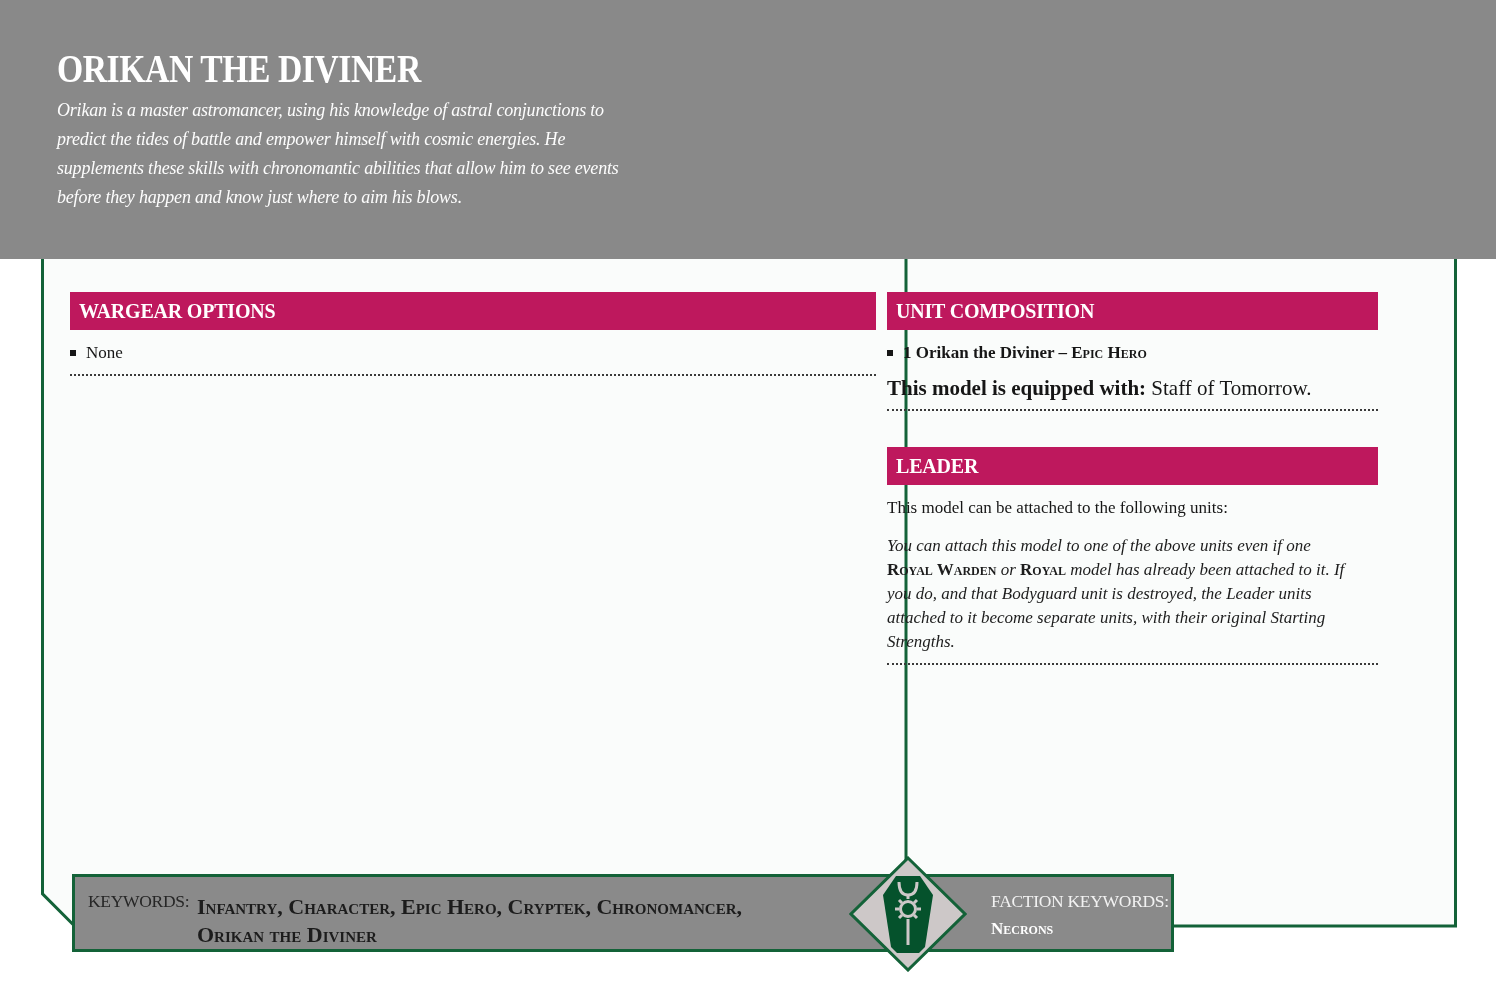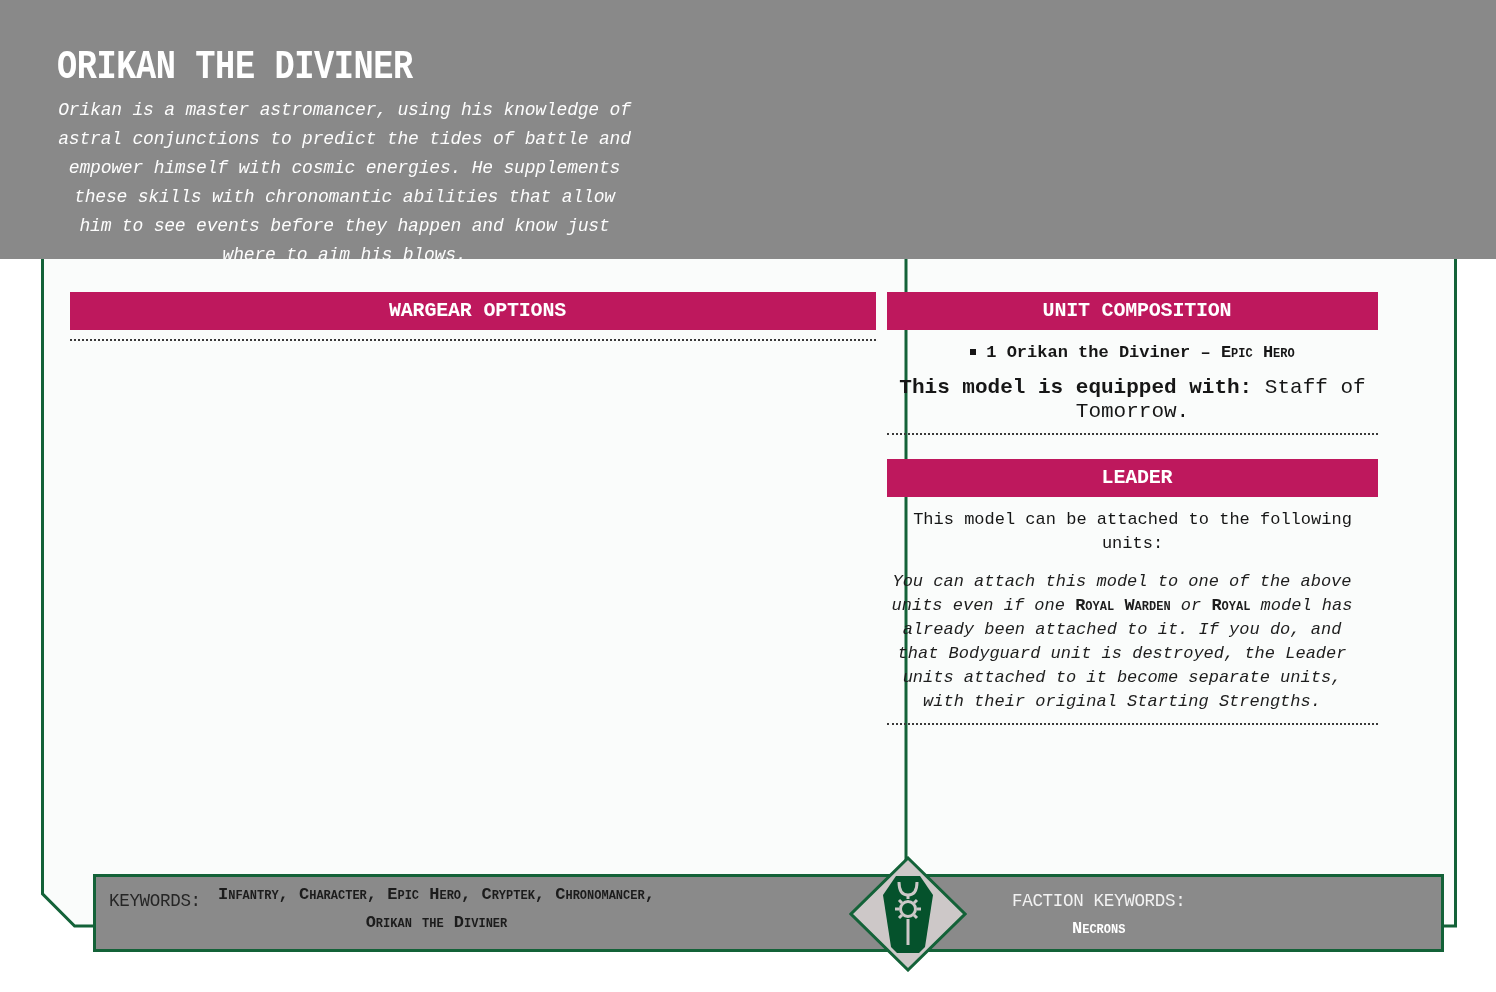--- a/index.html
+++ b/index.html
@@ -1,18 +1,18 @@
 <!DOCTYPE html>
 <html><head>
 <meta charset="utf-8">
 <style>
   html,body{margin:0;padding:0;background:#ffffff;}
   .stage{
     position:relative;width:1496px;height:992px;overflow:hidden;
-    font-family:Liberation Mono, monospace;color:#161616;background:#ffffff;text-align:center;
+    font-family:Liberation Serif, serif;color:#161616;background:#ffffff;
   }
   
   .top-header{position:absolute;left:0;top:0;width:1496px;height:259px;background:#898989;}
   .title{
     position:absolute;left:57px;top:44px;margin:0;color:#ffffff;
     font-size:41px;font-weight:700;letter-spacing:-0.5px;white-space:nowrap;
     transform:scaleX(0.82);transform-origin:0 0;
   }
   .lore{
     position:absolute;left:57px;top:96px;width:575px;margin:0;color:#fdfdfd;
@@ -32,28 +32,28 @@
   .blist li{font-size:17px;line-height:24px;margin-bottom:4px;}
   .blist.units{margin-top:10px;}
   .blist.units li{font-weight:700;}
   .sq{display:inline-block;width:6px;height:6px;background:#161616;margin-right:10px;vertical-align:2px;}
   .bold{font-weight:700;}
   .sc{font-variant:small-caps;font-weight:700;font-style:normal;}
   .equip{margin:11px 0 0 0;font-size:21px;line-height:24px;}
   .intro{margin:11px 0 0 0;font-size:17px;line-height:24px;}
   .note{margin:14px 0 0 0;width:470px;font-size:17px;font-style:italic;line-height:24px;color:#1d1d1d;}
   .dotted{border-bottom:2px dotted #3a3a3a;margin-top:9px;}
-  .gap-top{margin-top:24px;}
+  .gap-top{margin-top:36px;}
   
   .kw-bar{
-    position:absolute;left:72px;top:874px;width:1351px;height:78px;box-sizing:border-box;
-    background:#8a8a8a;border:3px solid #136238;margin-left:21px;
+    position:absolute;left:72px;top:874px;width:1102px;height:78px;box-sizing:border-box;
+    background:#8a8a8a;border:3px solid #136238;
   }
   .kw-label{position:absolute;left:13px;top:10px;font-size:17.5px;line-height:28px;color:#262626;letter-spacing:-0.3px;}
-  .kw-lines{position:absolute;left:122px;top:4px;font-size:17px;line-height:28px;color:#1c1c1c;}
+  .kw-lines{position:absolute;left:122px;top:16px;font-size:22px;line-height:28px;color:#1c1c1c;}
   .kw-lines div{white-space:nowrap;}
   .faction{position:absolute;left:916px;top:10px;line-height:28px;}
   .faction-label{font-size:17.5px;color:#f2f2f2;letter-spacing:-0.3px;}
   .faction-value{font-size:17px;color:#ffffff;}
   
   .diamond-svg{position:absolute;left:849px;top:856px;width:118px;height:116px;}
 </style>
 </head>
 <body>
 
@@ -65,20 +65,23 @@
   </div>
 
   <svg class="card-svg" viewBox="0 0 1496 992" aria-hidden="true">
     <path d="M41,259 L1457,259 L1457,927 L74,927 L41,895 Z" fill="#fafcfb" stroke="none"></path>
     <path d="M42.5,259 L42.5,893.8 L74.6,926 L1455.5,926 L1455.5,259" fill="none" stroke="#136238" stroke-width="3"></path>
     <path d="M906,259 L906,924" fill="none" stroke="#136238" stroke-width="3"></path>
   </svg>
 
   <div class="col col-left">
     <div class="sec-bar">WARGEAR OPTIONS</div>
+    <ul class="blist">
+      <li><span class="sq"></span><span>None</span></li>
+    </ul>
     <div class="dotted"></div>
   </div>
 
   <div class="col col-right">
 
     <div class="sec-bar">UNIT COMPOSITION</div>
     <ul class="blist">
       <li><span class="sq"></span><span class="bold">1 Orikan the Diviner – </span><span class="sc">Epic Hero</span></li>
     </ul>
     <p class="equip"><span class="bold">This model is equipped with:</span><span> Staff of Tomorrow.</span></p>

